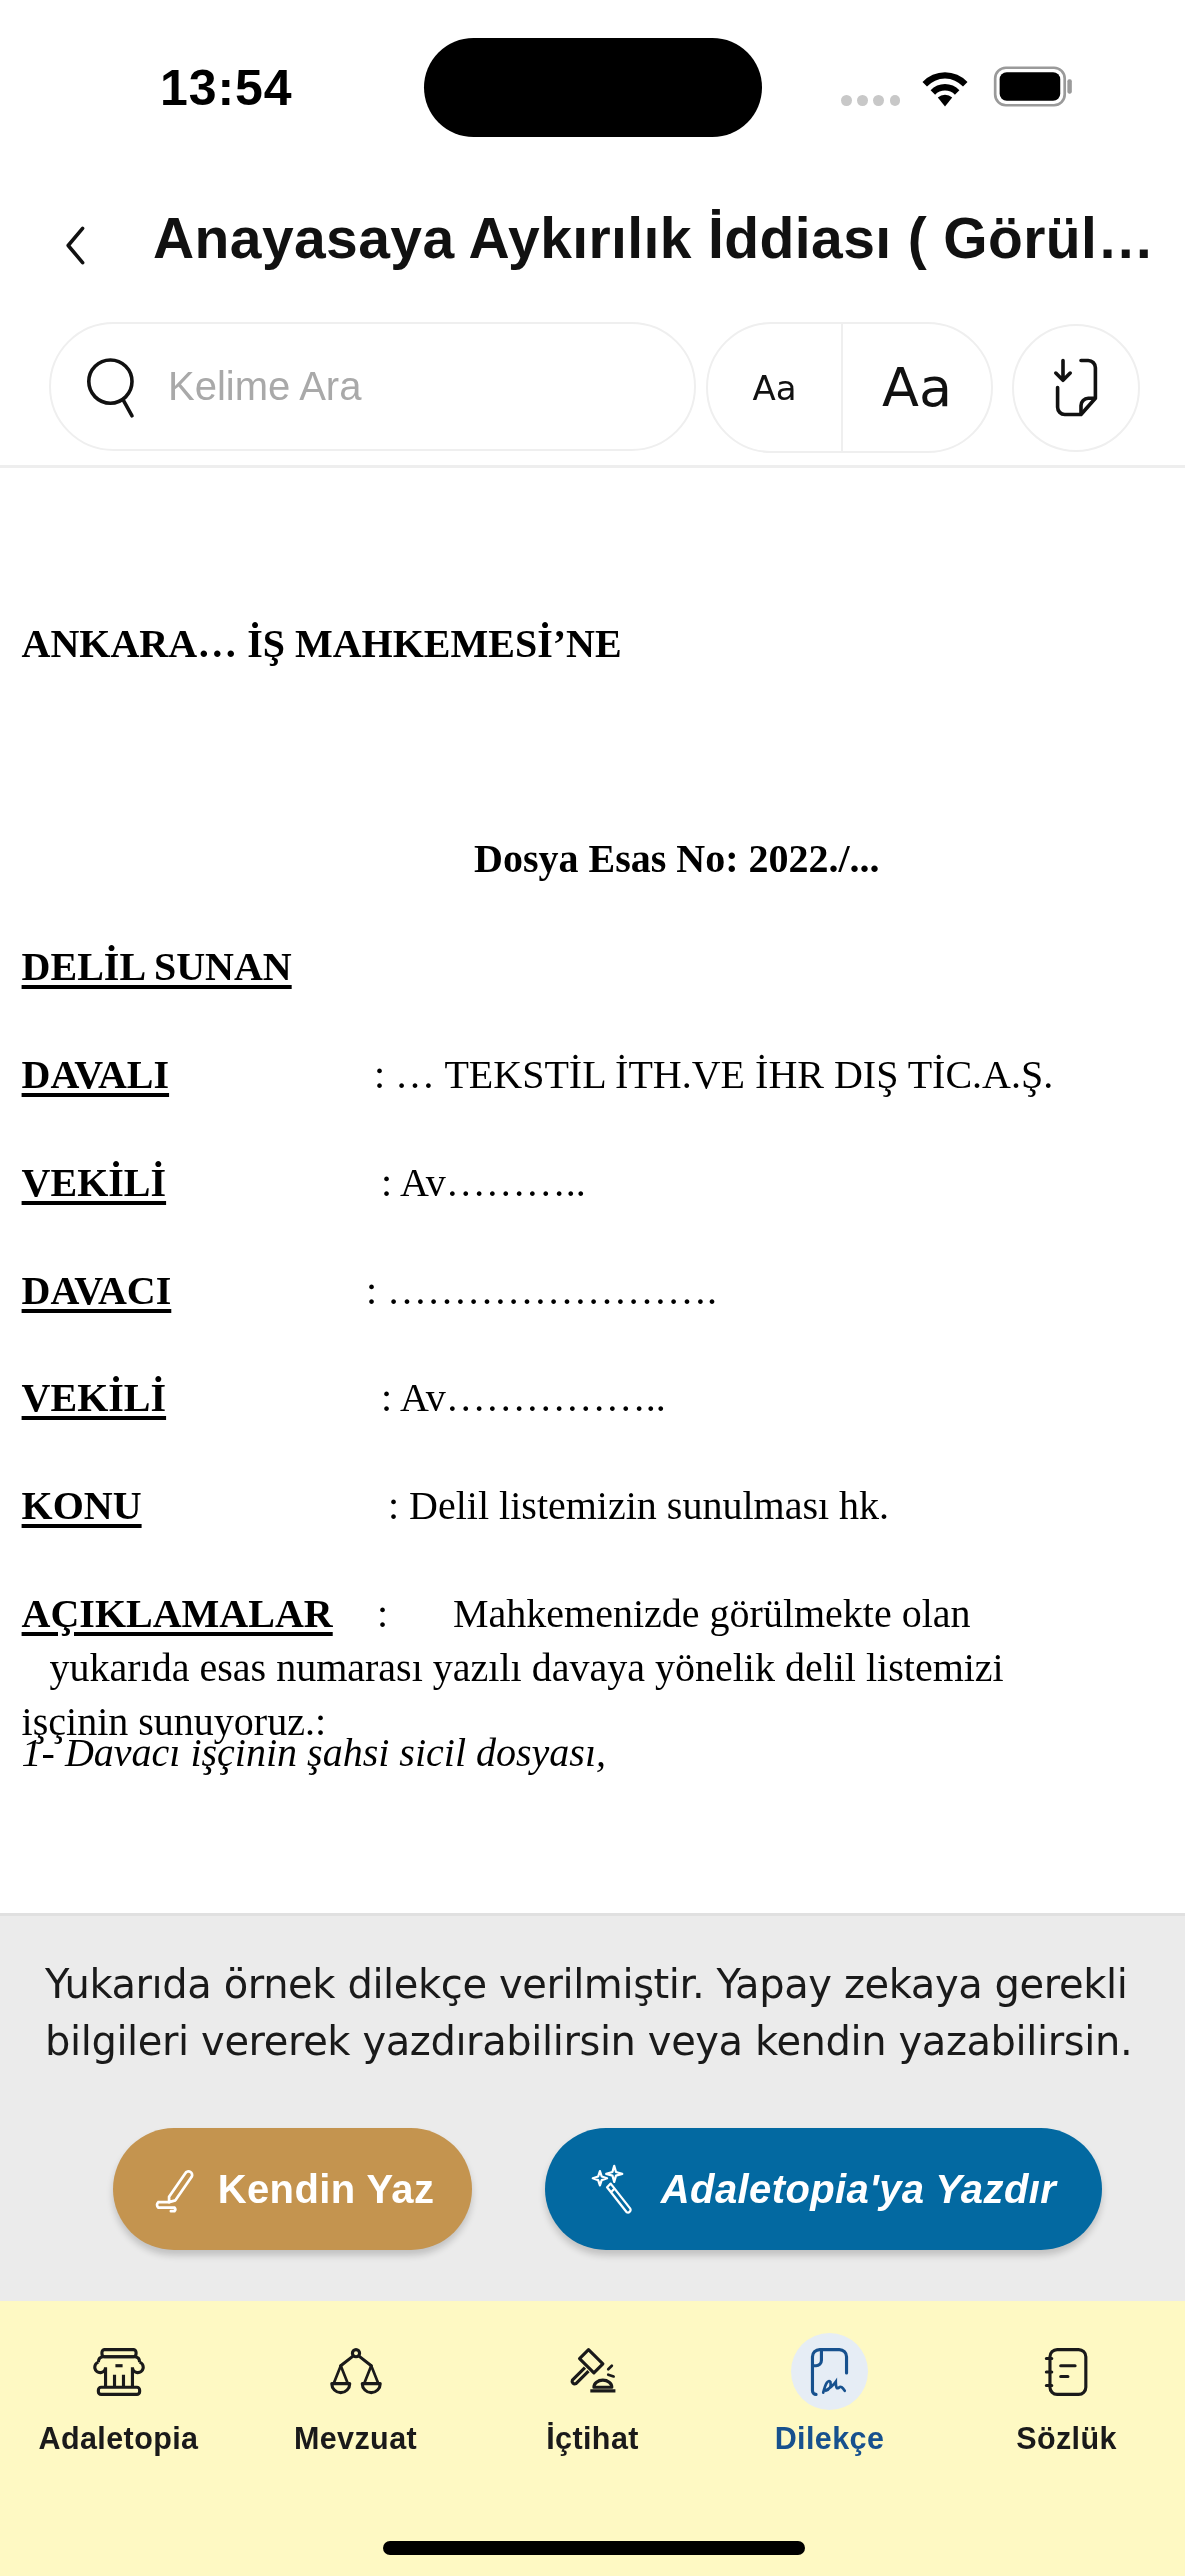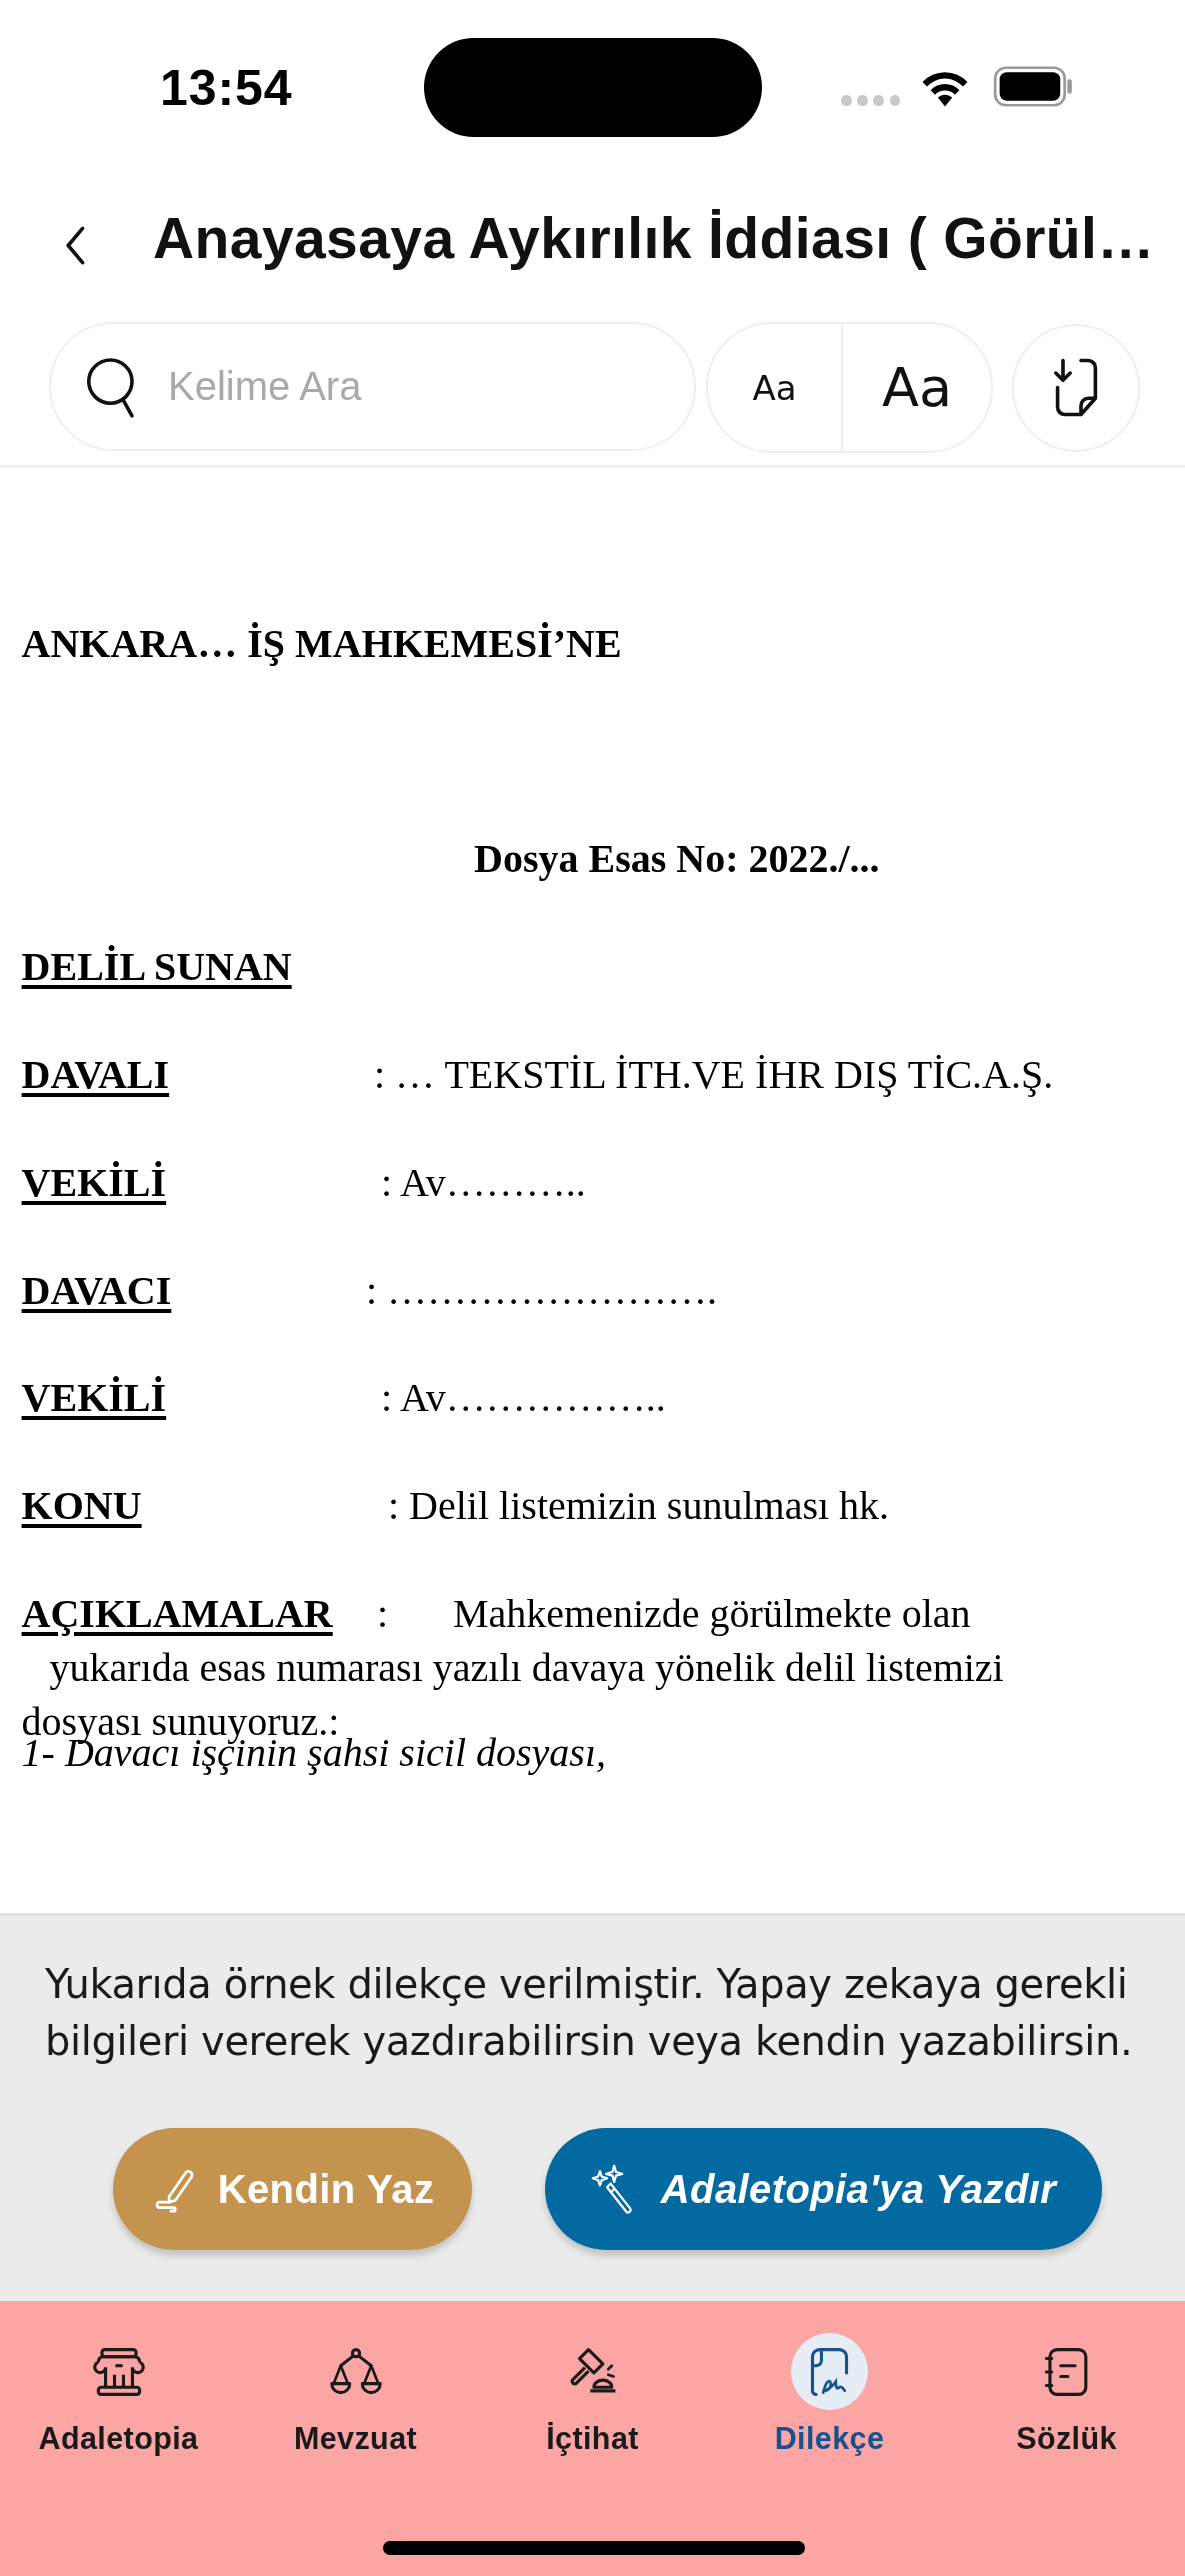--- a/index.html
+++ b/index.html
@@ -42,21 +42,21 @@
 
   
   .bottom-panel { position: absolute; top: 1913px; left: 0; width: 1186px; height: 388px; background: #ebebeb; border-top: 3.6px solid #e0e0e0; }
   .panel-text { position: absolute; left: 45px; top: 40px; width: 1105px; font-size: 40px; line-height: 57px; color: #1a1a1a; font-family: "DejaVu Sans", sans-serif; letter-spacing: -0.4px; }
   .btn { position: absolute; top: 212px; height: 122px; border-radius: 61px; display: flex; align-items: center; justify-content: center; color: #fff; font-size: 40px; font-weight: 700; cursor: pointer; box-shadow: 0 5.4px 7.2px rgba(0,0,0,0.18); letter-spacing: 0.4px; }
   .btn svg { margin-right: 20px; }
   .btn-self { left: 113px; width: 359px; background: #c4944f; }
   .btn-ai { left: 545px; width: 557px; background: #0369a1; font-style: italic; }
 
   
-  .tab-bar { position: absolute; top: 2301px; left: 0; width: 1186px; height: 275px; background: #fca5a5; }
+  .tab-bar { position: absolute; top: 2301px; left: 0; width: 1186px; height: 275px; background: #fef9c3; }
   .tab { position: absolute; top: 0; width: 237px; height: 180px; display: flex; flex-direction: column; align-items: center; cursor: pointer; }
   .tab-icon-wrap { margin-top: 32px; width: 77px; height: 77px; display: flex; align-items: center; justify-content: center; border-radius: 39px; }
   .tab.active .tab-icon-wrap { background: #e6edf5; }
   .tab-label { margin-top: 10.8px; font-size: 30.5px; font-weight: 700; color: #1a1a1a; letter-spacing: 0.4px; }
   .tab.active .tab-label { color: #17518e; }
   .home-indicator { position: absolute; left: 383px; top: 2541px; width: 422px; height: 14.4px; border-radius: 7.2px; background: #000; }
 </style>
 </head>
 <body>
 
@@ -129,21 +129,21 @@
   <div class="doc-line doc-ul" style="top:905px;">VEKİLİ</div>
   <div class="doc-value" style="top:905px; left:381px;">: Av……………..</div>
 
   <div class="doc-line doc-ul" style="top:1013px;">KONU</div>
   <div class="doc-value" style="top:1013px; left:388px;">: Delil listemizin sunulması hk.</div>
 
   <div class="doc-line doc-ul" style="top:1121px;">AÇIKLAMALAR</div>
   <div class="doc-value" style="top:1121px; left:377px;">:</div>
   <div class="doc-value" style="top:1121px; left:453px;">Mahkemenizde görülmekte olan</div>
   <div class="doc-line" style="top:1175px;margin-left:28px;">yukarıda esas numarası yazılı davaya yönelik delil listemizi</div>
-  <div class="doc-line" style="top:1229px;">dosyası sunuyoruz.:</div>
+  <div class="doc-line" style="top:1229px;">işçinin sunuyoruz.:</div>
 
   <div class="doc-line" style="top:1260px;font-style:italic;">1- Davacı işçinin şahsi sicil dosyası,</div>
 </div>
 
 <div class="bottom-panel">
   <div class="panel-text">Yukarıda örnek dilekçe verilmiştir. Yapay zekaya gerekli bilgileri vererek yazdırabilirsin veya kendin yazabilirsin.</div>
   <div class="btn btn-self">
     <svg width="47" height="47" viewBox="0 0 52 52">
       <path d="M20 34 L38 8 A4 4 0 0 1 45 12 L27 38 L20 40 Z" fill="none" stroke="#fff" stroke-width="3" stroke-linejoin="round"></path>
       <path d="M20 40 H8 A4 4 0 0 0 8 46 H26 A3 3 0 0 1 26 50 H22" fill="none" stroke="#fff" stroke-width="3" stroke-linecap="round"></path>

